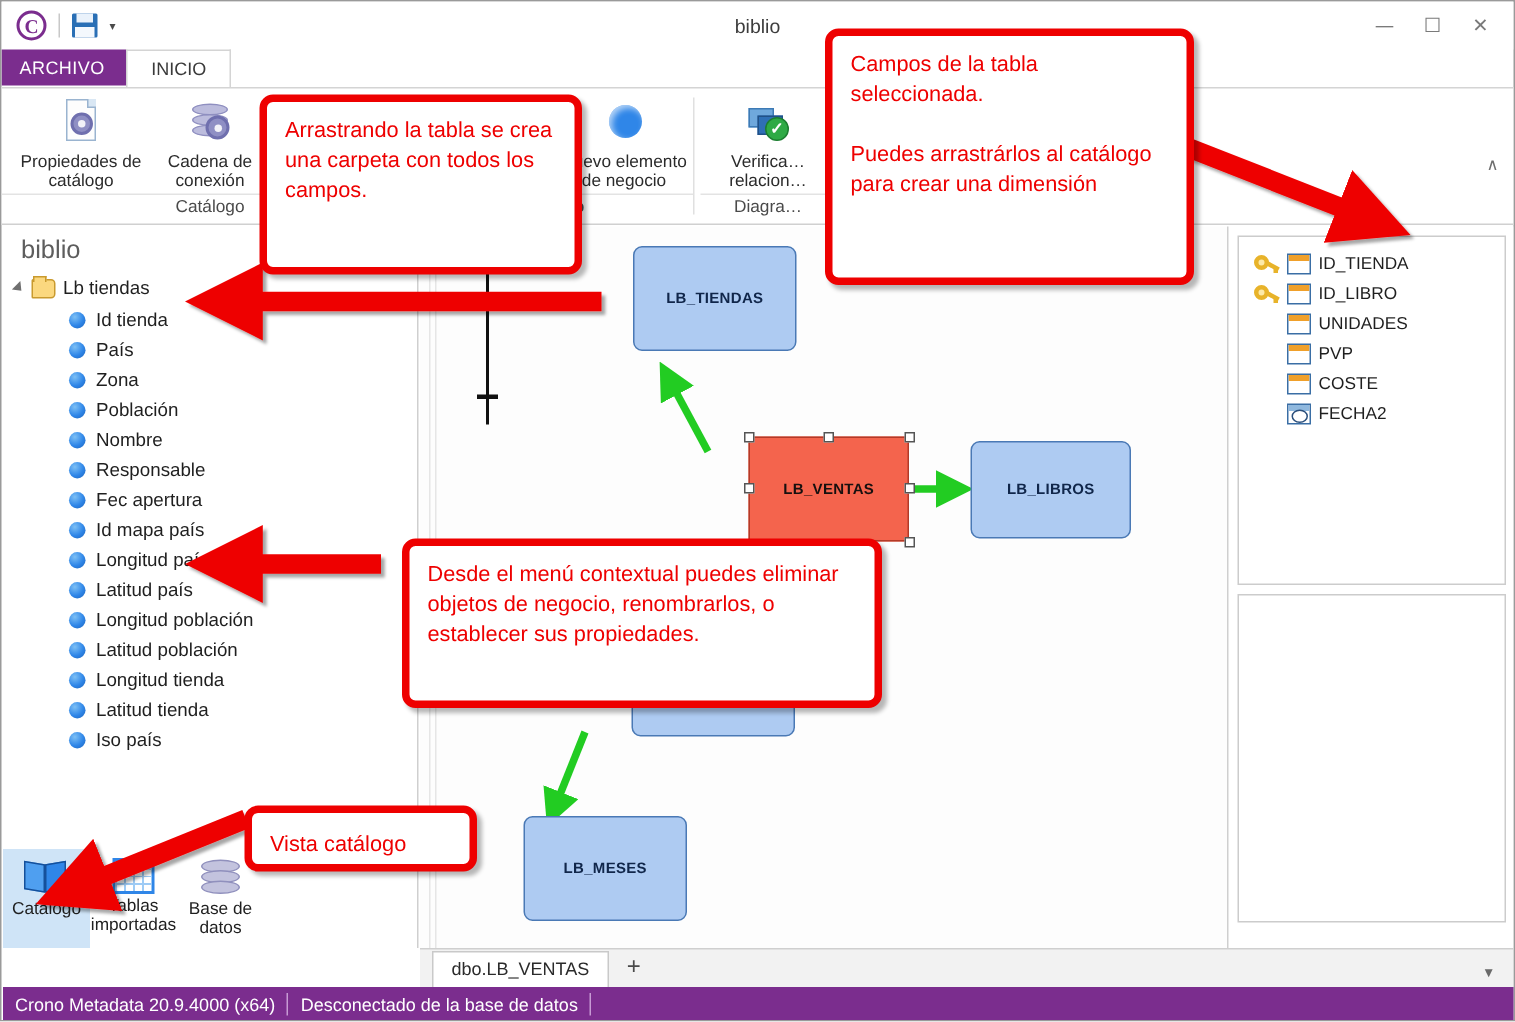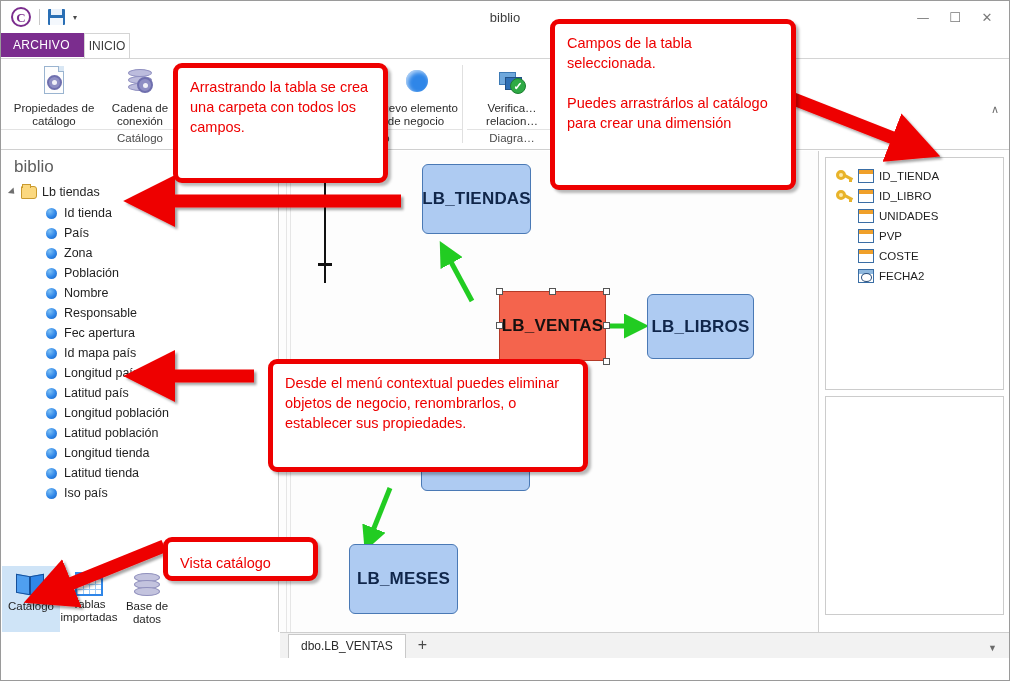--- a/index.html
+++ b/index.html
@@ -54,21 +54,21 @@
   .ribbon-tabs {
     position: absolute; left: 0; top: 32px; width: 1008px; height: 26px;
     display: flex; align-items: flex-start;
   }
   .tab-archivo {
     background: #7b2d8e; color: #ffffff; font-size: 12px;
     padding: 5px 14px 5px 12px; height: 24px; letter-spacing: .3px;
   }
   .tab-inicio {
     background: #ffffff; color: #3a3a3a; font-size: 12px;
-    padding: 5px 4px; height: 26px;
+    padding: 5px 16px; height: 26px;
     border: 1px solid #d4d4d4; border-bottom: none;
     position: relative; top: 0;
   }
 
   
   .ribbon {
     position: absolute; left: 0; top: 57px; width: 1008px; height: 92px;
     background: #ffffff; border-top: 1px solid #d4d4d4;
     border-bottom: 1px solid #d0d0d0;
   }
@@ -232,21 +232,21 @@
     background: #fdfdfd; border-right: 1px solid #cfcfcf;
     overflow: hidden;
   }
   .canvas-rule {
     position: absolute; left: 6px; top: 0; width: 1px; height: 481px; background: #e6e6e6;
   }
   .canvas-rule2 { left: 10px; }
   .node {
     position: absolute; background: #aecbf2; border: 1px solid #4a79b5;
     border-radius: 6px; display: flex; align-items: center; justify-content: center;
-    font-size: 17px; color: #10264a; font-weight: bold; letter-spacing: .2px;
+    font-size: 10px; color: #10264a; font-weight: bold; letter-spacing: .2px;
   }
   .node.sel {
     background: #f4644d; border: 1px solid #b33a28; border-radius: 0;
     color: #16100f;
   }
   .handle {
     position: absolute; width: 7px; height: 7px; background: #ffffff; border: 1px solid #555;
   }
   .tail-line {
     position: absolute; background: #111;
@@ -659,20 +659,26 @@
     <div class="field-box fbox-bottom"></div>
   </div>
 
   <div class="left-tabfill"></div>
   <div class="tabstrip">
     <div class="doc-tab">dbo.LB_VENTAS</div>
     <div class="tab-plus">+</div>
     <div class="tabstrip-caret">▼</div>
   </div>
 
+  <div class="statusbar">
+    <div class="status-cell">Crono Metadata 20.9.4000 (x64)</div>
+    <div class="status-div"></div>
+    <div class="status-cell">Desconectado de la base de datos</div>
+    <div class="status-div"></div>
+  </div>
 
   <svg class="anno-svg">
     <defs>
       <marker id="ra" markerWidth="4" markerHeight="4" refX="2.4" refY="2" orient="auto">
         <path d="M0,0 L4,2 L0,4 z" fill="#ee0000"></path>
       </marker>
       <filter id="sh" x="-30%" y="-30%" width="180%" height="180%">
         <feDropShadow dx="2.5" dy="2.5" stdDeviation="1.2" flood-color="#000" flood-opacity="0.35"></feDropShadow>
       </filter>
     </defs>

